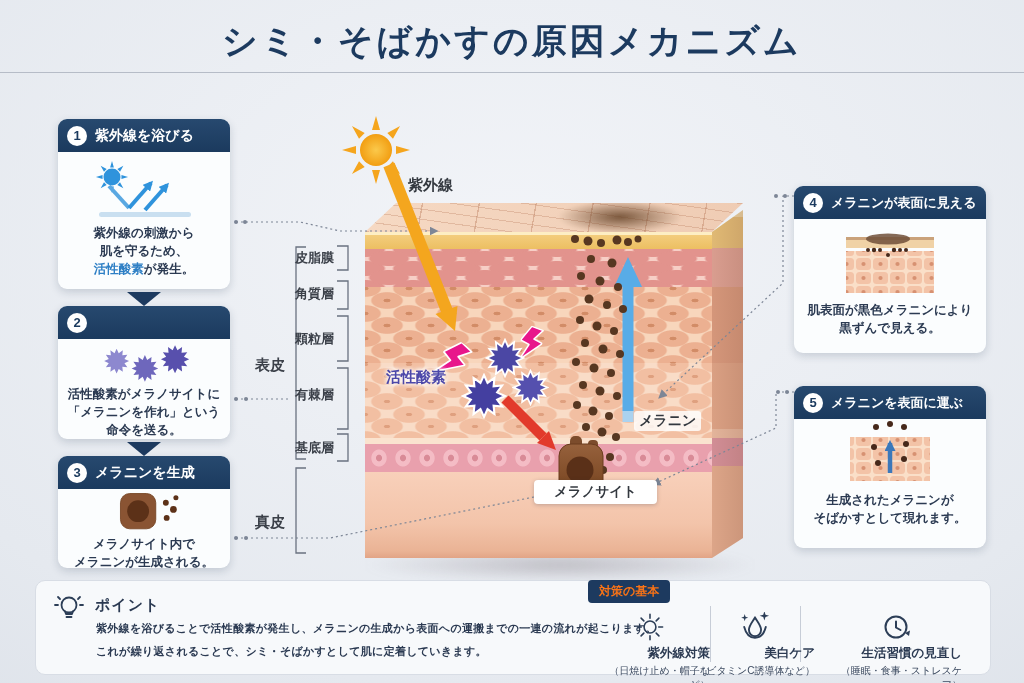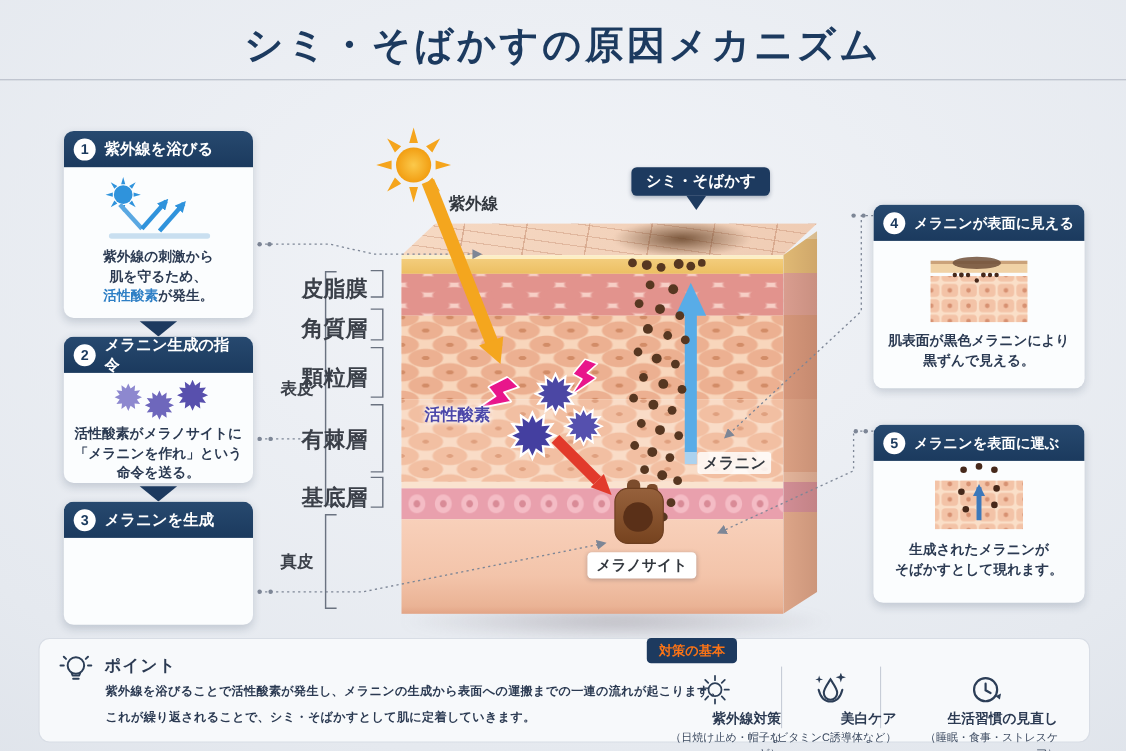--- a/index.html
+++ b/index.html
@@ -62,33 +62,33 @@
   .skin-right{left:712px;top:210px;width:31px;height:348px;
     clip-path:polygon(0px 22px,31px 0px,31px 328px,0px 348px);
     background:
       linear-gradient(to right, rgba(130,80,60,.12), rgba(130,80,60,.28)),
       linear-gradient(#f7e3ae 0 2%,#edc87c 2% 11%,#e5a89b 11% 22%,#e0a083 22% 44%,
         #e6ab8d 44% 63%,#f0c2a8 63% 65.5%,#dc96a2 65.5% 73.5%,#e9b193 73.5% 100%);}
   .skin-shadow{left:360px;top:548px;width:400px;height:34px;border-radius:50%;
     background:radial-gradient(ellipse, rgba(110,100,110,.35), rgba(110,100,110,0) 70%);
     filter:blur(5px);}
   
-  .layer-label{position:absolute;width:60px;text-align:right;font-size:20px;
+  .layer-label{position:absolute;width:60px;text-align:right;font-size:13px;
     font-weight:bold;color:#3b4049;}
-  .side-label{position:absolute;font-size:15px;font-weight:bold;color:#3b4049;}
+  .side-label{position:absolute;font-size:15px;font-weight:bold;color:#3b4049;margin-top:12px;}
   .uv-label{left:408px;top:176px;font-size:15px;font-weight:bold;color:#33383f;}
   .bubble{left:574px;top:152px;background:#1d3a5f;color:#fff;font-size:14px;font-weight:bold;
     padding:4px 13px;border-radius:5px;box-shadow:0 2px 4px rgba(20,40,70,.3);}
   .bubble:after{content:"";position:absolute;left:50px;top:100%;width:0;height:0;
     border:9px solid transparent;border-top:13px solid #1d3a5f;border-bottom:0;}
   .oxygen-label{left:386px;top:368px;font-size:15px;font-weight:bold;color:#4c48a9;
     text-shadow:0 0 4px #fff,0 0 4px #fff,0 0 6px #fff;}
   .melanin-label{left:634px;top:411px;background:rgba(255,255,255,.82);border-radius:3px;
     padding:1px 5px;font-size:14px;font-weight:bold;color:#33383f;}
-  .melanocyte-label{left:534px;top:502px;background:#fff;border-radius:4px;padding:3px 8px;
+  .melanocyte-label{left:534px;top:480px;background:#fff;border-radius:4px;padding:3px 20px;
     font-size:13.5px;font-weight:bold;color:#33383f;box-shadow:0 1px 4px rgba(40,40,60,.25);}
   
   .bottom-panel{left:35px;top:580px;width:954px;height:93px;background:#f7f9fb;
     border:1px solid #d8dde5;border-radius:10px;}
   .point-title{left:95px;top:596px;font-size:15px;font-weight:bold;color:#2b3a52;letter-spacing:1px;}
   .point-line{position:absolute;left:96px;font-size:11px;font-weight:bold;color:#2b3a52;letter-spacing:.3px;}
   .cm-tag{left:588px;top:580px;background:#1d3a5f;color:#f97316;font-size:12px;font-weight:bold;
     padding:3px 11px;border-radius:4px;}
   .cm-col{position:absolute;top:612px;width:120px;text-align:right;}
   .cm-icon{height:30px;display:flex;align-items:center;justify-content:center;}
@@ -265,21 +265,20 @@
 
     <g>
       <rect x="570" y="436" width="12" height="16" rx="5" fill="#7c4c2c"></rect>
       <rect x="588" y="440" width="10" height="12" rx="4" fill="#7c4c2c"></rect>
       <rect x="559" y="444" width="44" height="50" rx="12" fill="url(#melG)" stroke="#6b3d1f"></rect>
       <circle cx="580" cy="470" r="13.5" fill="#5a3018"></circle>
     </g>
   </svg>
 
   <div class="abs uv-label">紫外線</div>
-  <div class="abs bubble">シミ・そばかす</div>
   <div class="abs oxygen-label">活性酸素</div>
   <div class="abs melanin-label">メラニン</div>
   <div class="abs melanocyte-label">メラノサイト</div>
   <div class="abs layer-label" style="left:274px;top:249px">皮脂膜</div>
   <div class="abs layer-label" style="left:274px;top:285px">角質層</div>
   <div class="abs layer-label" style="left:274px;top:330px">顆粒層</div>
   <div class="abs layer-label" style="left:274px;top:386px">有棘層</div>
   <div class="abs layer-label" style="left:274px;top:439px">基底層</div>
   <div class="abs side-label" style="left:255px;top:344px">表皮</div>
   <div class="abs side-label" style="left:255px;top:501px">真皮</div>
@@ -303,41 +302,54 @@
         <span>肌を守るため、</span><br>
         <span class="hl">活性酸素</span><span>が発生。</span>
       </p>
     </div>
   </div>
   <div class="step-arrow" style="left:127px;top:292px"></div>
 
   <div class="step-box" style="left:58px;top:306px;width:172px;height:133px">
     <div class="step-head">
       <span class="step-num">2</span>
-      <span>メラニン生成の指令</span>
     </div>
     <div class="step-body" style="padding-top:2px">
       <svg width="150" height="42" viewBox="0 0 150 46" style="margin:0 auto">
         <use href="#burst" x="30" y="7" width="30" height="30" fill="#8d88cf"></use>
         <use href="#burst" x="60" y="14" width="32" height="32" fill="#6e67bc"></use>
         <use href="#burst" x="92" y="3" width="34" height="34" fill="#5850ad"></use>
       </svg>
       <p style="margin:2px 0 16px">
         <span>活性酸素がメラノサイトに</span><br>
         <span>「メラニンを作れ」という</span><br>
         <span>命令を送る。</span>
       </p>
     </div>
   </div>
   <div class="step-arrow" style="left:127px;top:442px"></div>
 
   <div class="step-box" style="left:58px;top:456px;width:172px;height:112px">
     <div class="step-head">
       <span class="step-num">3</span>
       <span>メラニンを生成</span>
+    </div>
+    <div class="step-body" style="padding-top:2px">
+      <svg width="120" height="42" viewBox="0 0 120 50" style="margin:0 auto">
+        <rect x="32" y="3" width="42" height="42" rx="11" fill="#8a5433" stroke="#734120"></rect>
+        <circle cx="53" cy="24" r="13" fill="#5c3118"></circle>
+        <circle cx="86" cy="14" r="3.5" fill="#5c3118"></circle>
+          <circle cx="95" cy="22" r="4" fill="#5c3118"></circle>
+        <circle cx="87" cy="32" r="3.5" fill="#5c3118"></circle>
+          <circle cx="98" cy="8" r="3" fill="#5c3118"></circle>
+      </svg>
+      <p style="margin:2px 0 0">
+        <span>メラノサイト内で</span><br>
+        <span>メラニンが生成される。</span>
+      </p>
     </div>
   </div>
 
   <div class="step-box" style="left:794px;top:186px;width:192px;height:167px">
     <div class="step-head sm">
       <span class="step-num">4</span>
       <span>メラニンが表面に見える</span>
     </div>
     <div class="step-body" style="padding-top:10px">
       <svg width="104" height="64" viewBox="0 0 104 64" style="margin:0 auto">

